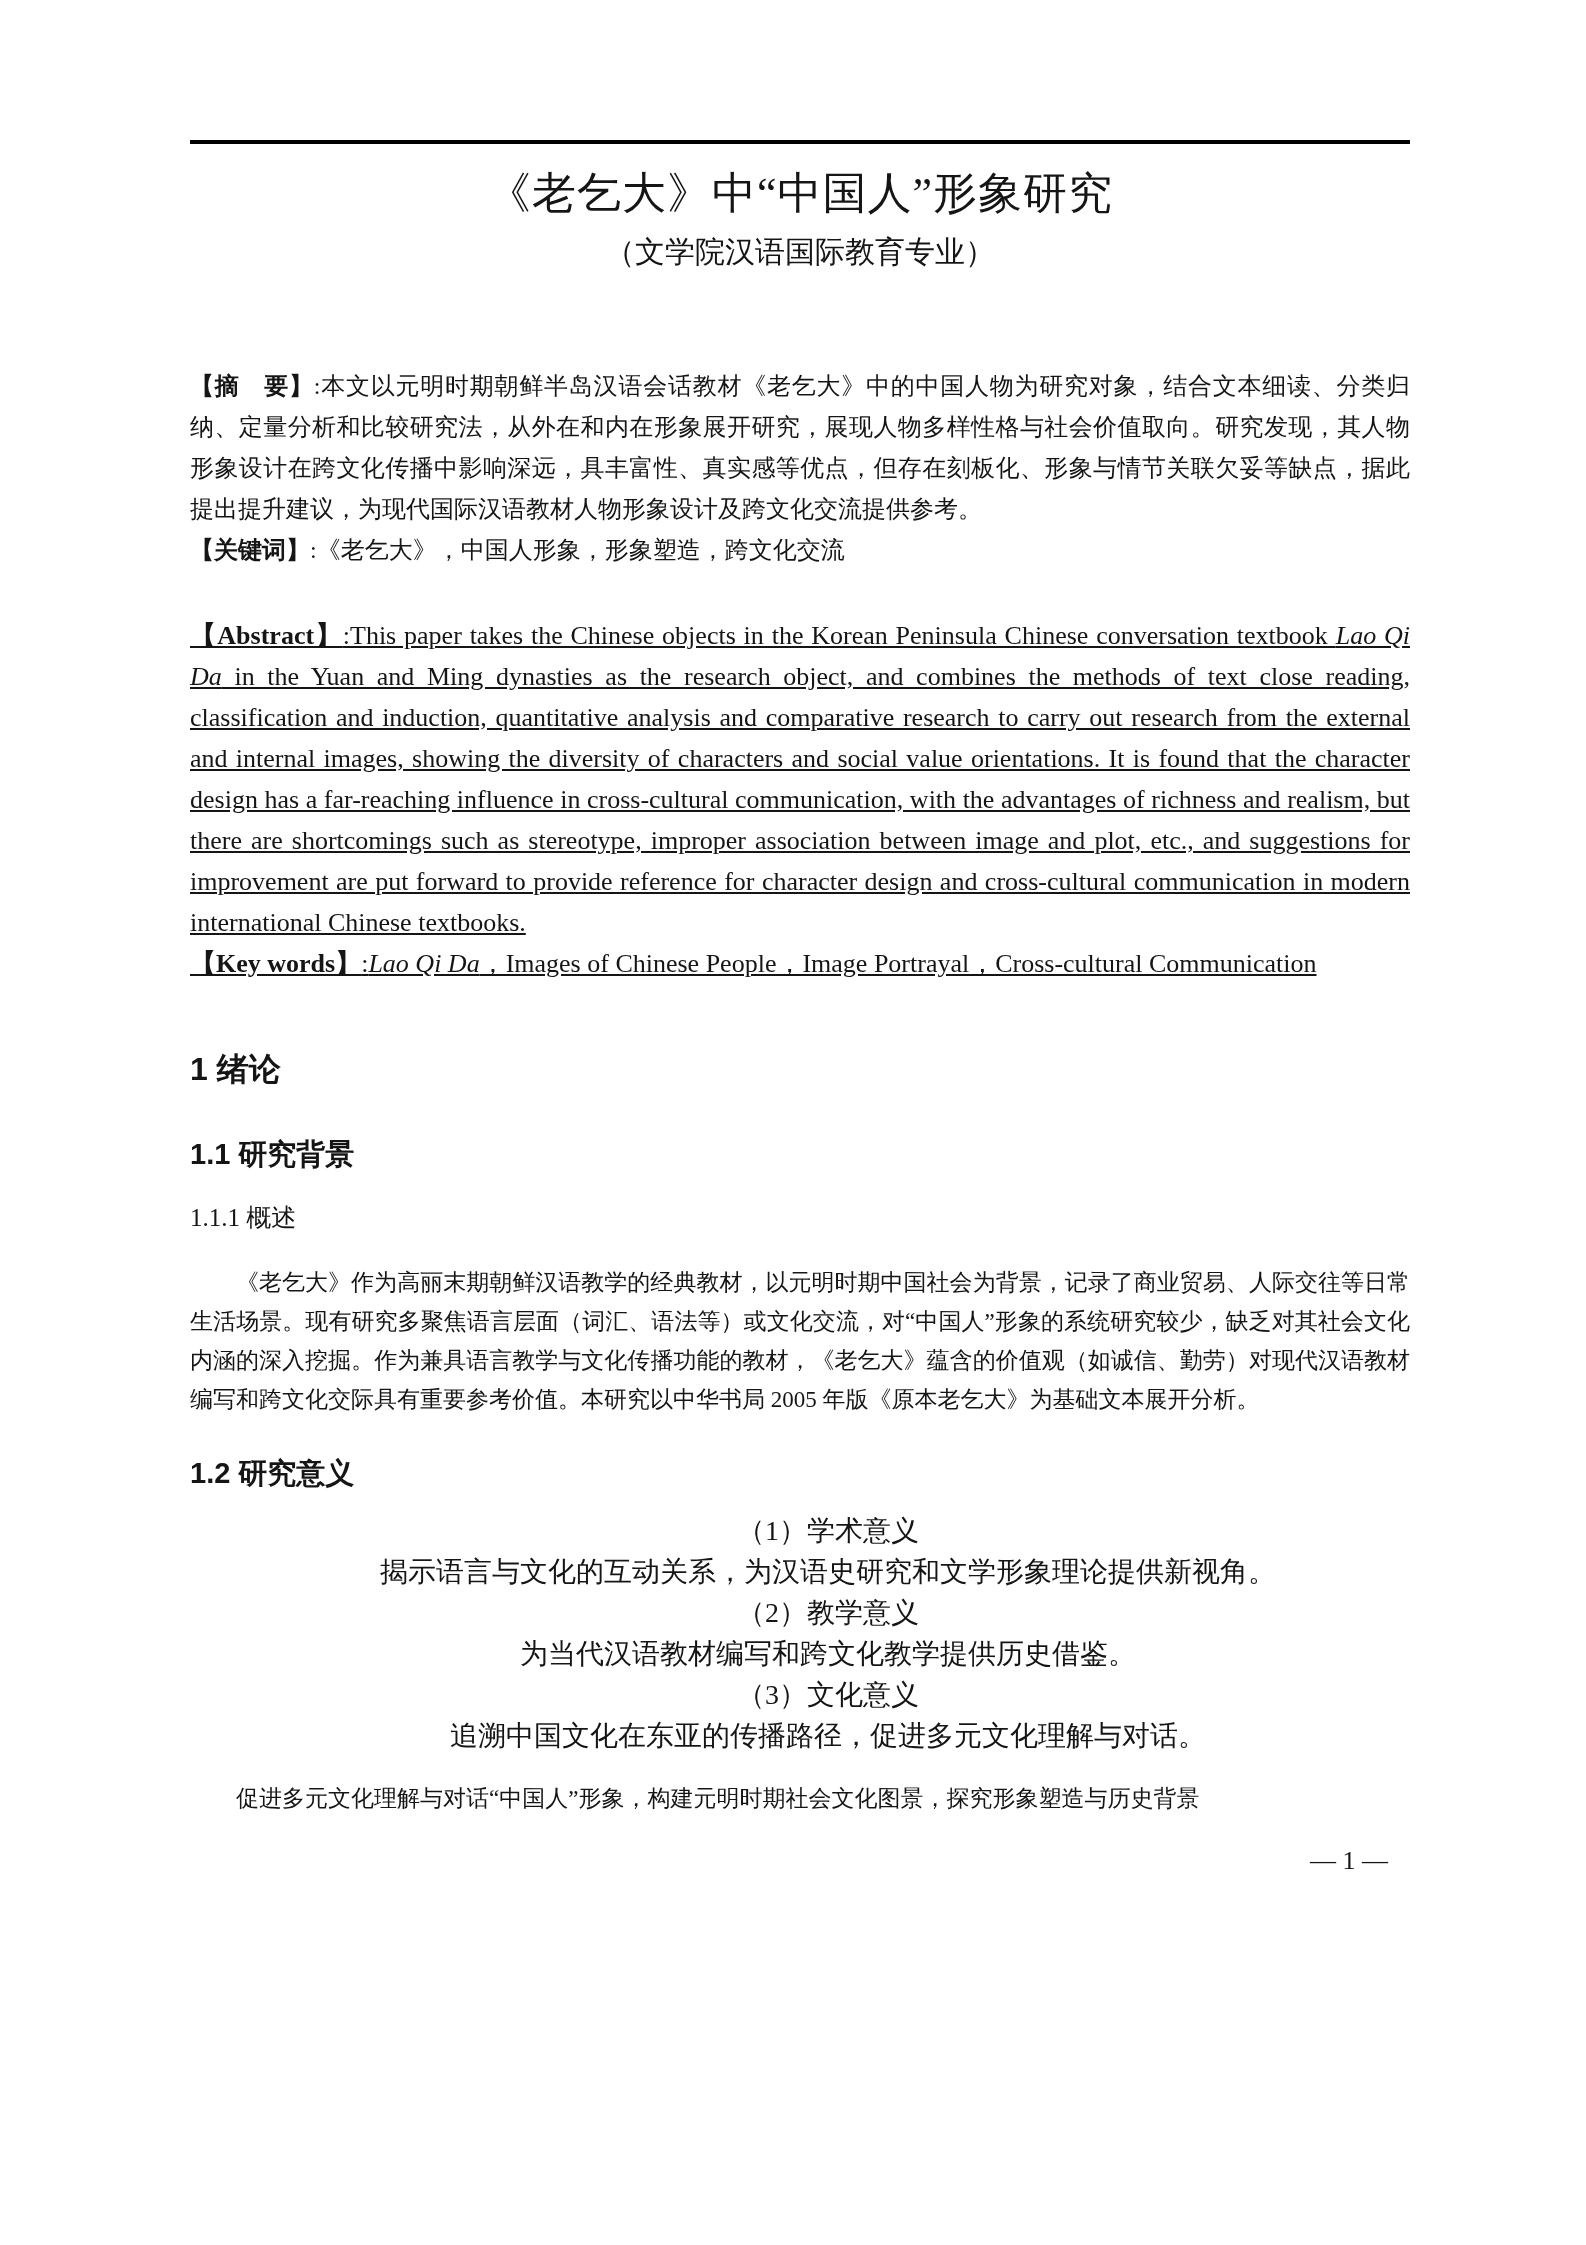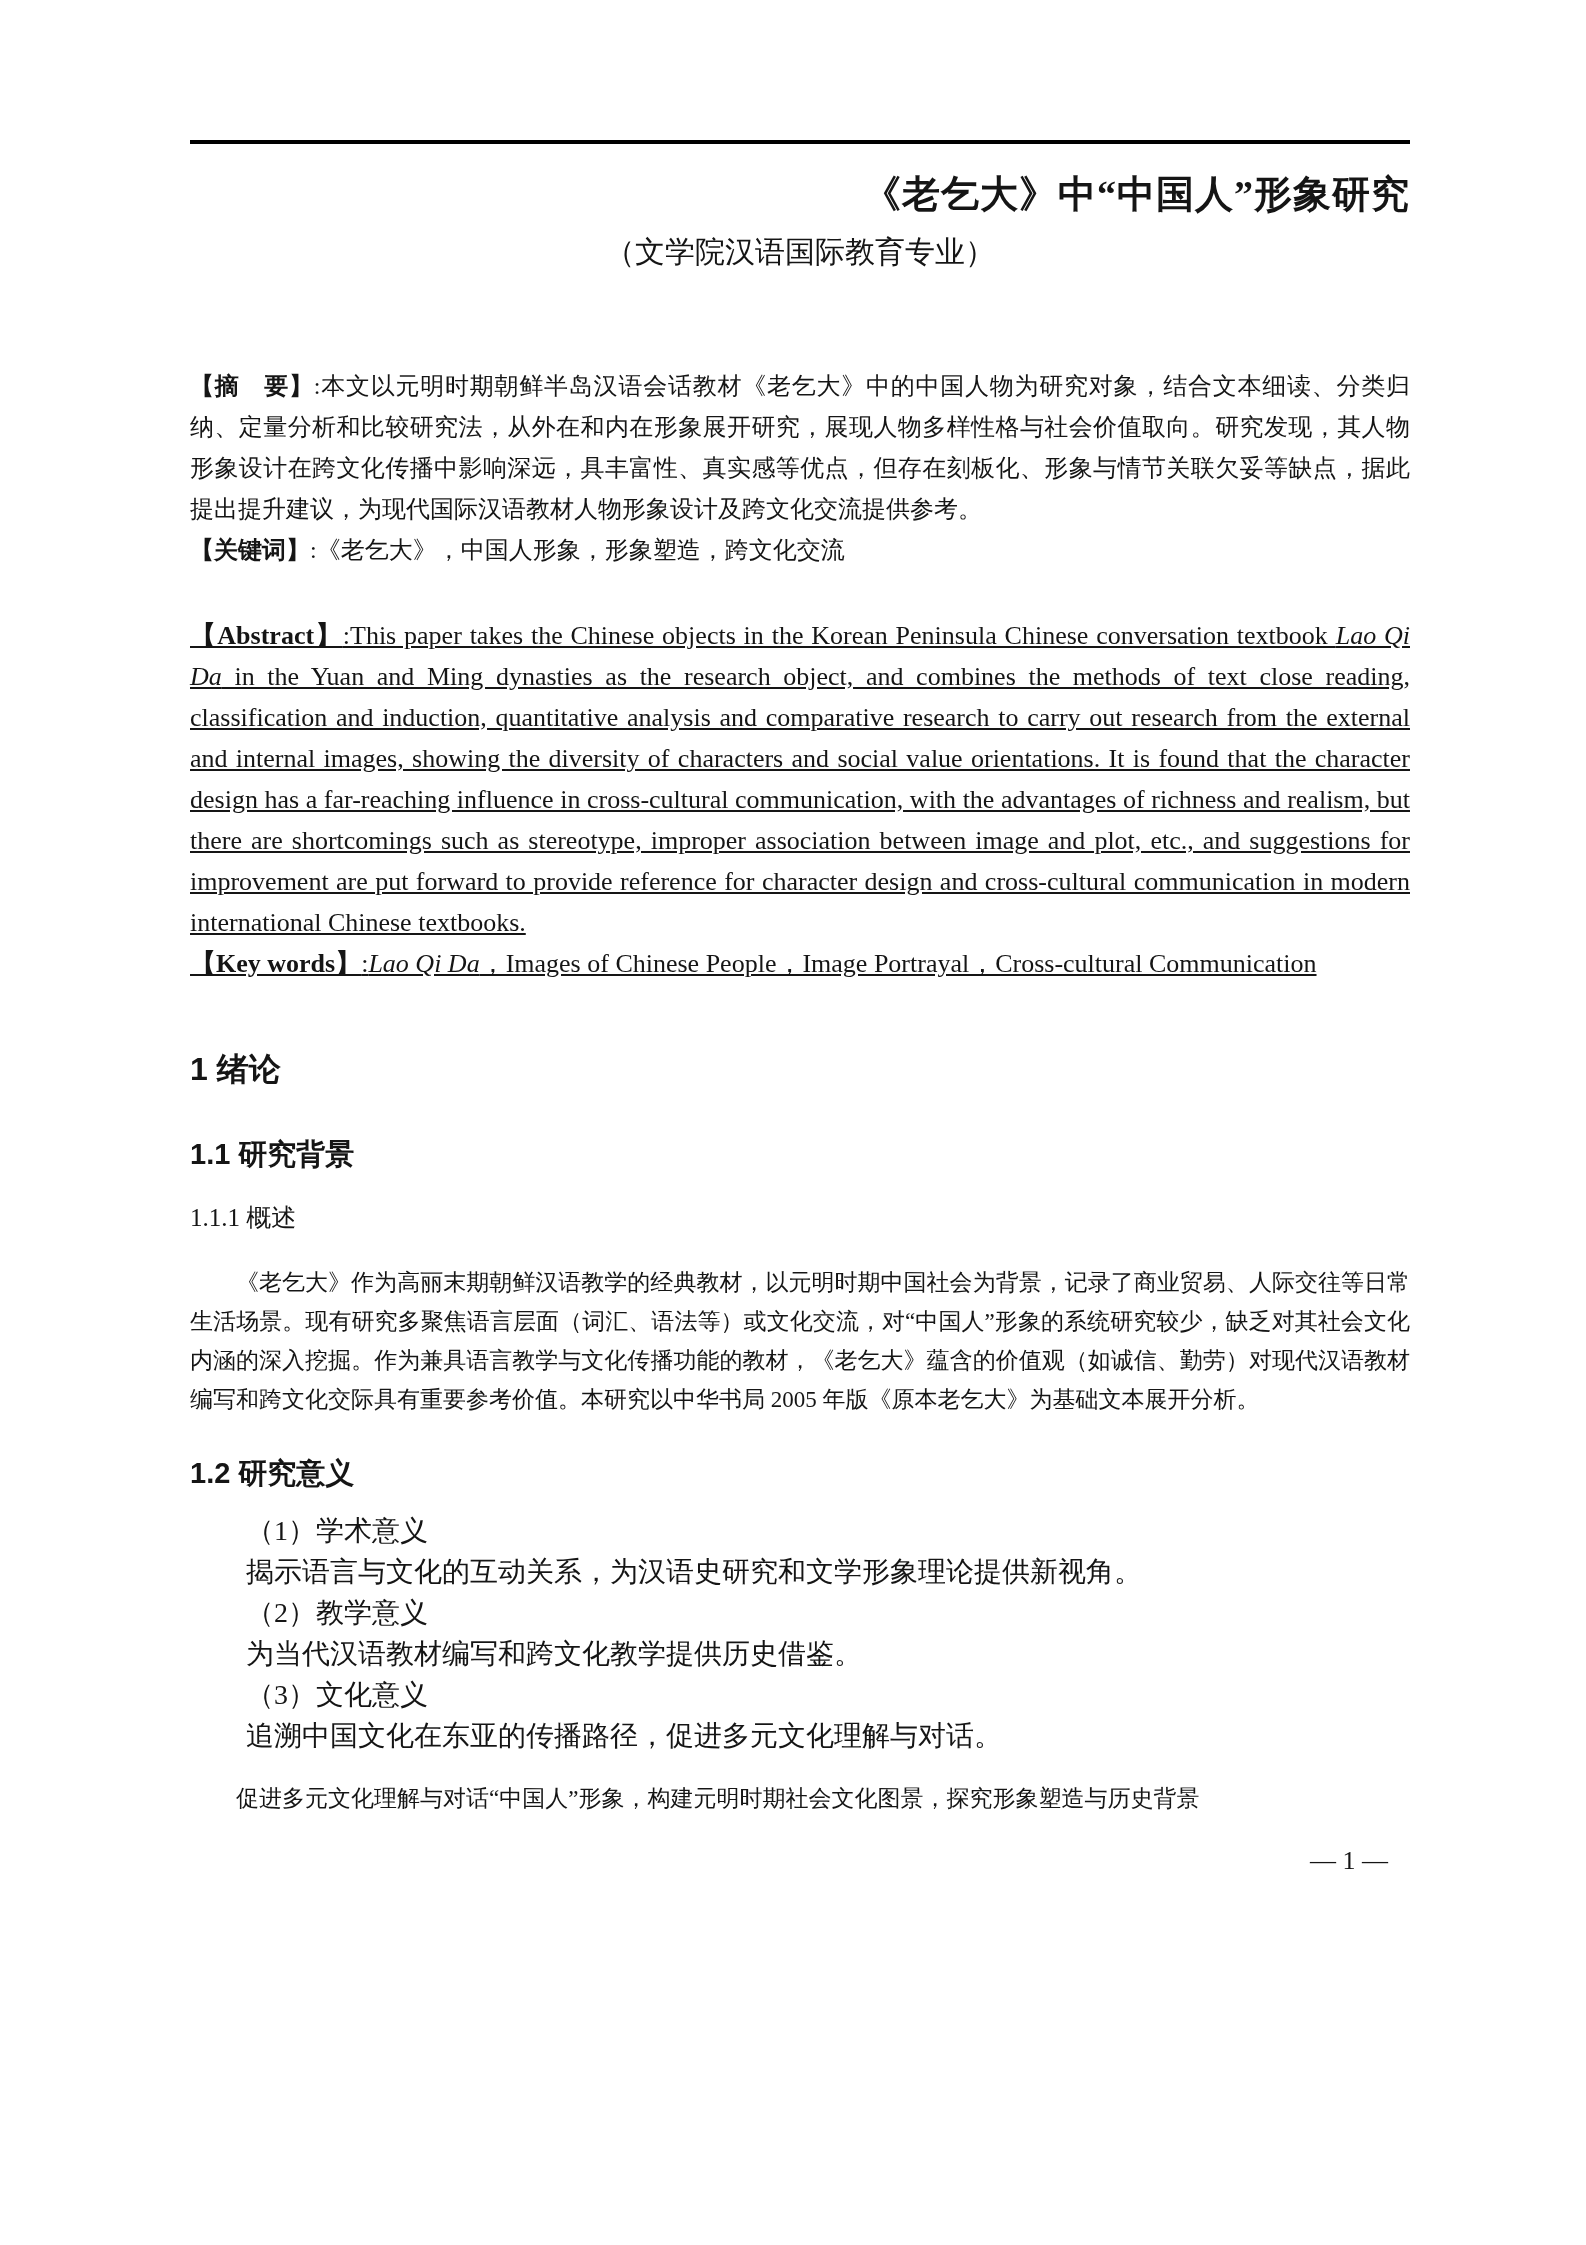--- a/index.html
+++ b/index.html
@@ -10,23 +10,23 @@
     color: #151515;
     font-family: "Liberation Serif", "DejaVu Serif", serif;
   }
   .page { width: 1586px; height: 2245px; overflow: hidden; }
   .content { padding: 140px 176px 0 190px; }
 
   .rule { border-top: 4px solid #000; height: 0; width: 100%; }
 
   .doc-title {
     margin-top: 27px;
-    text-align: right;
-    font-size: 38px; line-height: 46px;
-    font-weight: bold;
+    text-align: center;
+    font-size: 44px; line-height: 46px;
+    font-weight: normal;
     letter-spacing: 1px;
   }
   .byline {
     margin-top: 95px;
     text-align: center;
     font-size: 30px; line-height: 36px;
   }
   .byline-gap { display: inline-block; width: 62px; }
   .affiliation {
     margin-top: 17px;
@@ -72,21 +72,21 @@
   }
 
   .para {
     font-size: 23px; line-height: 39px;
     text-align: justify;
     text-indent: 2em;
   }
   .para-overview { margin-top: 30px; }
   .para-purpose  { margin-top: 23px; }
 
-  .items { margin-top: 20px; }
+  .items { margin-top: 20px; text-align: center; }
   .item-line {
     font-size: 28px; line-height: 41px;
     margin-left: 56px;
   }
 
   .page-number {
     margin-top: 28px;
     text-align: right;
     padding-right: 22px;
     font-size: 26px; line-height: 30px;

